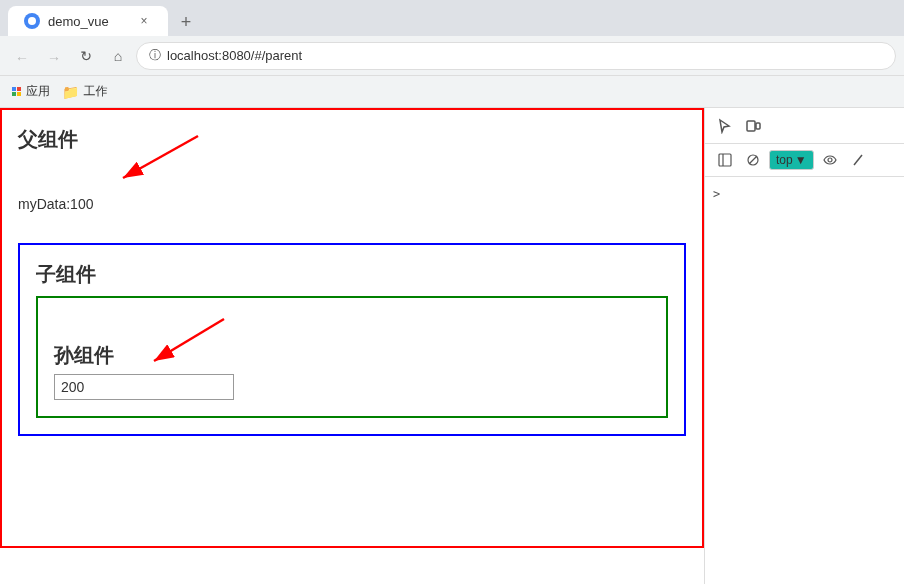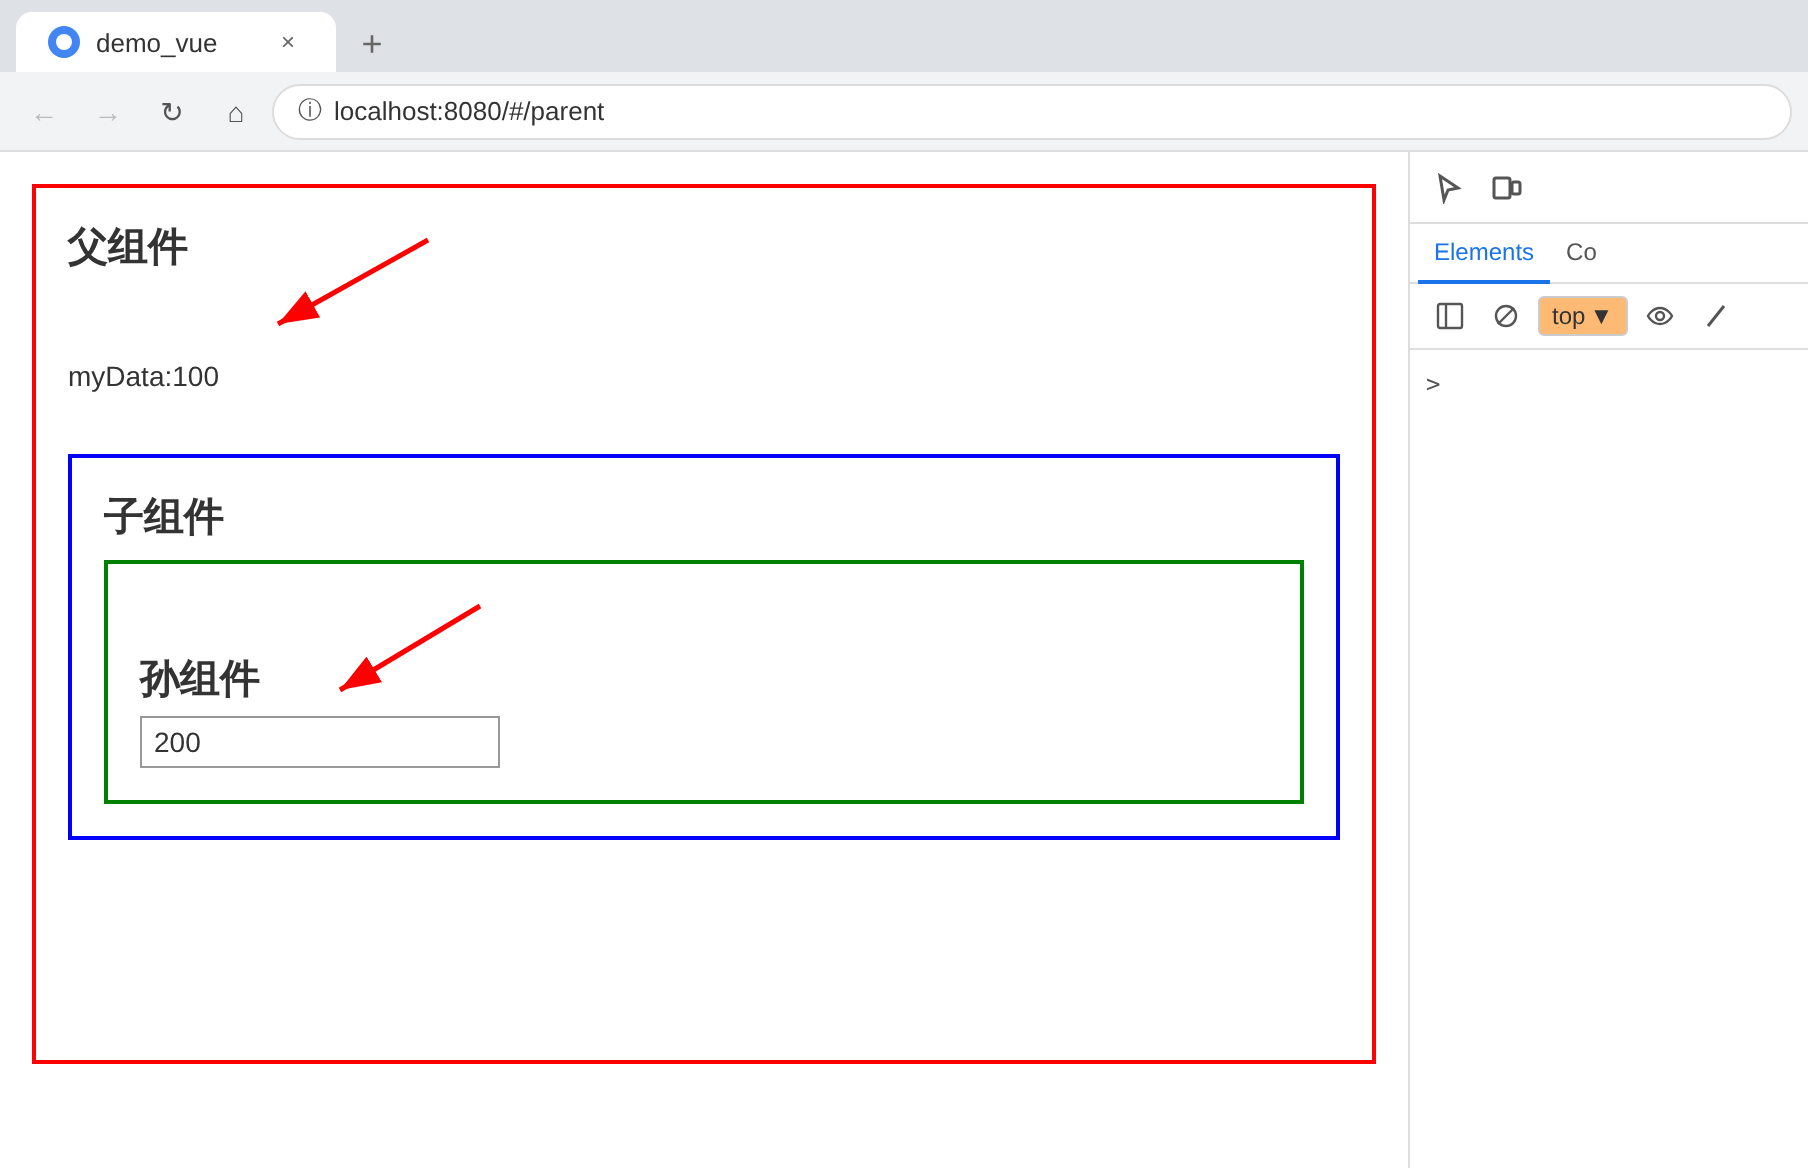--- a/index.html
+++ b/index.html
@@ -32,31 +32,31 @@
     .nav-btn.disabled { color: #bbb; cursor: default; }
     .address-bar { flex: 1; background: #fff; border-radius: 20px; height: 28px; display: flex; align-items: center; padding: 0 12px; gap: 6px; font-size: 13px; color: #333; border: 1px solid #ddd; }
     .lock-icon { color: #555; font-size: 12px; }
 
     .bookmarks-bar { background: #f1f3f4; height: 32px; display: flex; align-items: center; padding: 0 12px; gap: 12px; border-bottom: 1px solid #ddd; font-size: 12px; }
     .bookmark-item { display: flex; align-items: center; gap: 4px; color: #333; cursor: pointer; }
 
     .browser-content { display: flex; flex: 1; overflow: hidden; }
 
     
-    .page-area { flex: 1; background: #fff; padding: 16px; overflow: auto; }
+    .page-area { flex: 1; background: #fff; overflow: auto; }
 
     
     .devtools-panel { width: 200px; background: #fff; border-left: 1px solid #ddd; display: flex; flex-direction: column; font-size: 12px; }
     .devtools-toolbar { height: 36px; display: flex; align-items: center; border-bottom: 1px solid #ddd; padding: 0 8px; gap: 4px; }
     .devtools-icon-btn { width: 24px; height: 24px; display: flex; align-items: center; justify-content: center; cursor: pointer; border-radius: 3px; color: #555; }
     .devtools-tabs { display: flex; align-items: center; gap: 0; border-bottom: 1px solid #ddd; height: 30px; padding: 0 4px; }
     .devtools-tab { padding: 0 8px; height: 30px; display: flex; align-items: center; font-size: 12px; color: #555; cursor: pointer; border-bottom: 2px solid transparent; }
     .devtools-tab.active { color: #1a73e8; border-bottom-color: #1a73e8; }
     .devtools-secondary-bar { display: flex; align-items: center; gap: 4px; padding: 4px 8px; border-bottom: 1px solid #ddd; }
-    .top-selector { display: flex; align-items: center; gap: 2px; padding: 2px 6px; border: 1px solid #ccc; border-radius: 3px; font-size: 12px; color: #333; cursor: pointer; background: #fdba74; }
+    .top-selector { display: flex; align-items: center; gap: 2px; padding: 2px 6px; border: 1px solid #ccc; border-radius: 3px; font-size: 12px; color: #333; cursor: pointer; background: #14b8a6; }
     .devtools-content { padding: 8px; flex: 1; font-family: monospace; font-size: 12px; color: #333; overflow: hidden; }
     .console-entry { line-height: 1.5; }
 
     
     .parent-component {
       border: 2px solid red;
       padding: 16px;
       min-height: 440px;
       position: relative;
       background: #fff;
@@ -114,20 +114,35 @@
     </div>
     <div class="nav-btn">
       <span>⌂</span>
     </div>
     <div class="address-bar">
       <span class="lock-icon">ⓘ</span>
       <span>localhost:8080/#/parent</span>
     </div>
   </div>
 
+  <div class="bookmarks-bar">
+    <div class="bookmark-item">
+      <span style="display:inline-grid;grid-template-columns:4px 4px;gap:1px;width:10px;height:10px;">
+        <span style="background:#4285f4;width:4px;height:4px;display:block;"></span>
+        <span style="background:#ea4335;width:4px;height:4px;display:block;"></span>
+        <span style="background:#34a853;width:4px;height:4px;display:block;"></span>
+        <span style="background:#fbbc05;width:4px;height:4px;display:block;"></span>
+      </span>
+      <span>应用</span>
+    </div>
+    <div class="bookmark-item">
+      <span style="font-size:14px;">📁</span>
+      <span>工作</span>
+    </div>
+  </div>
 
   <div class="browser-content">
 
     <div class="page-area">
 
       <div class="parent-component">
 
         <div style="position:relative; height:70px;">
           <span class="component-title" style="position:absolute;top:0;left:0;">父组件</span>
           <svg width="200" height="70" style="position:absolute;top:0;left:0;">
@@ -170,24 +185,20 @@
             <path d="M3 2L12 8L7 9L5 14L3 2Z" stroke="#555" stroke-width="1.5" fill="none"></path>
           </svg>
         </div>
         <div class="devtools-icon-btn">
           <svg width="16" height="16" viewBox="0 0 16 16">
             <rect x="2" y="3" width="8" height="10" rx="1" stroke="#555" stroke-width="1.5" fill="none"></rect>
             <rect x="11" y="5" width="4" height="6" rx="1" stroke="#555" stroke-width="1.5" fill="none"></rect>
           </svg>
         </div>
       </div>
-      <div class="devtools-tabs">
-        <div class="devtools-tab active">Elements</div>
-        <div class="devtools-tab">Co</div>
-      </div>
       <div class="devtools-secondary-bar">
         <div class="devtools-icon-btn">
           <svg width="14" height="14" viewBox="0 0 14 14">
             <rect x="1" y="1" width="12" height="12" rx="1" stroke="#555" stroke-width="1.2" fill="none"></rect>
             <line x1="5" y1="1" x2="5" y2="13" stroke="#555" stroke-width="1.2"></line>
           </svg>
         </div>
         <div class="devtools-icon-btn">
           <svg width="14" height="14" viewBox="0 0 14 14">
             <circle cx="7" cy="7" r="5" stroke="#555" stroke-width="1.2" fill="none"></circle>

